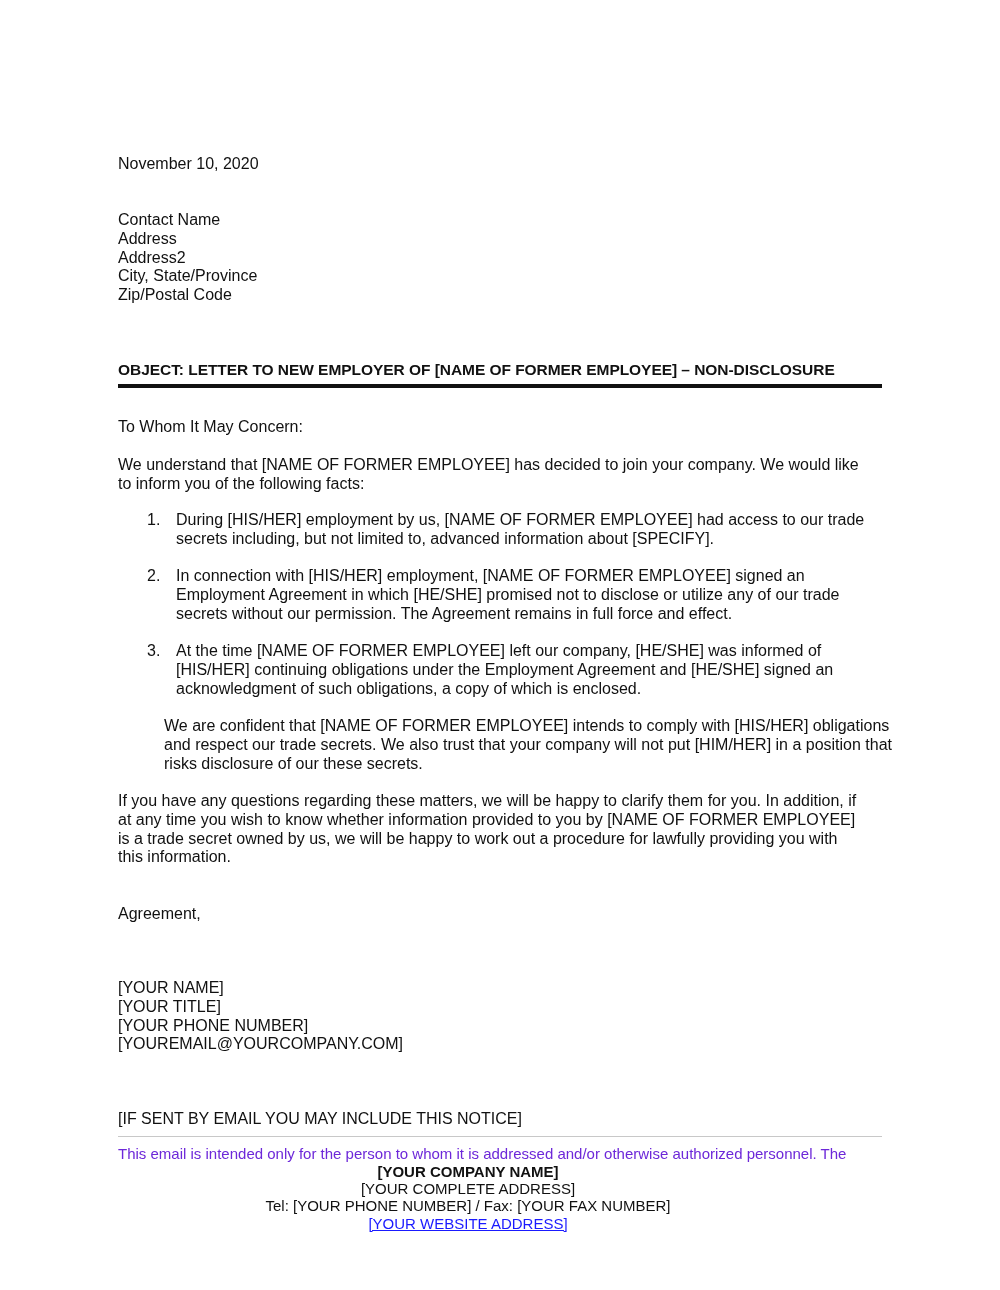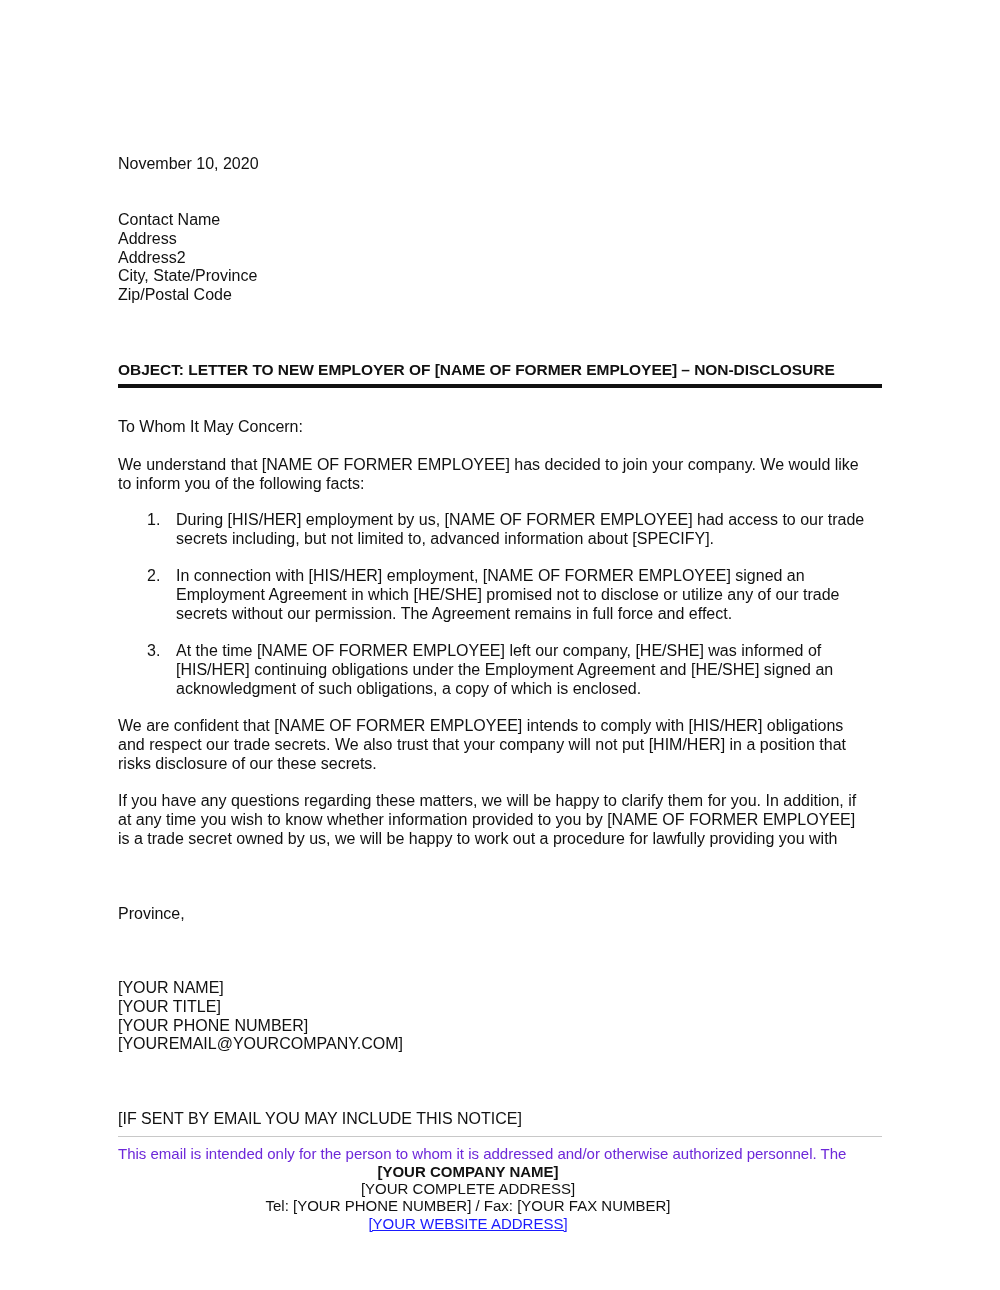--- a/index.html
+++ b/index.html
@@ -31,21 +31,21 @@
     }
     .salutation { top: 418px; }
     .intro { top: 456px; }
     .list { top: 511px; }
     .list-item { position: absolute; left: 0; width: 764px; }
     .list-num { position: absolute; left: 29px; top: 0; }
     .list-text { position: absolute; left: 58px; top: 0; width: 710px; }
     .li1 { top: 0; }
     .li2 { top: 56px; }
     .li3 { top: 131px; }
-    .para1 { top: 717px; }
+    .para1 { top: 717px; margin-left: 46px; }
     .para2 { top: 792px; }
     .closing { top: 905px; }
     .signature { top: 979px; }
     .notice-label { top: 1110px; }
     .notice-rule {
       top: 1136px;
       height: 1px;
       background: #c8c8c8;
     }
     .disclaimer {
@@ -120,23 +120,24 @@
   <div class="block para1">
     <span class="line">We are confident that [NAME OF FORMER EMPLOYEE] intends to comply with [HIS/HER] obligations</span>
     <span class="line">and respect our trade secrets. We also trust that your company will not put [HIM/HER] in a position that</span>
     <span class="line">risks disclosure of our these secrets.</span>
   </div>
 
   <div class="block para2">
     <span class="line">If you have any questions regarding these matters, we will be happy to clarify them for you. In addition, if</span>
     <span class="line">at any time you wish to know whether information provided to you by [NAME OF FORMER EMPLOYEE]</span>
     <span class="line">is a trade secret owned by us, we will be happy to work out a procedure for lawfully providing you with</span>
+    <span class="line">this information.</span>
   </div>
 
-  <div class="block closing">Province,</div>
+  <div class="block closing">Agreement,</div>
 
   <div class="block signature">
     <span class="line">[YOUR NAME]</span>
     <span class="line">[YOUR TITLE]</span>
     <span class="line">[YOUR PHONE NUMBER]</span>
     <span class="line">[YOUREMAIL@YOURCOMPANY.COM]</span>
   </div>
 
   <div class="block notice-label">[IF SENT BY EMAIL YOU MAY INCLUDE THIS NOTICE]</div>
   <div class="block notice-rule"></div>

